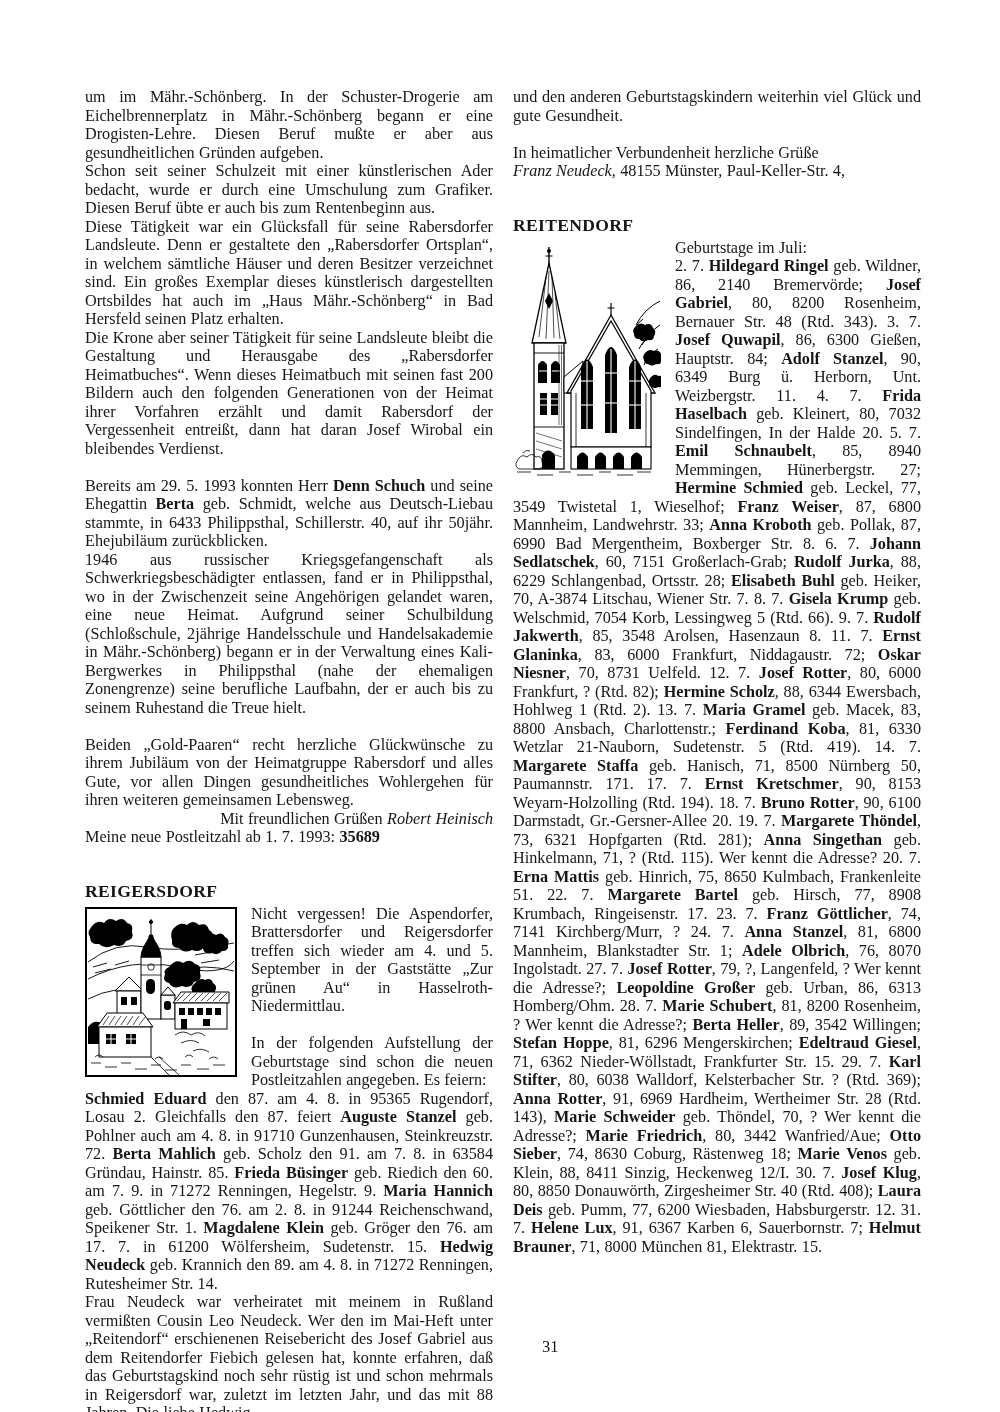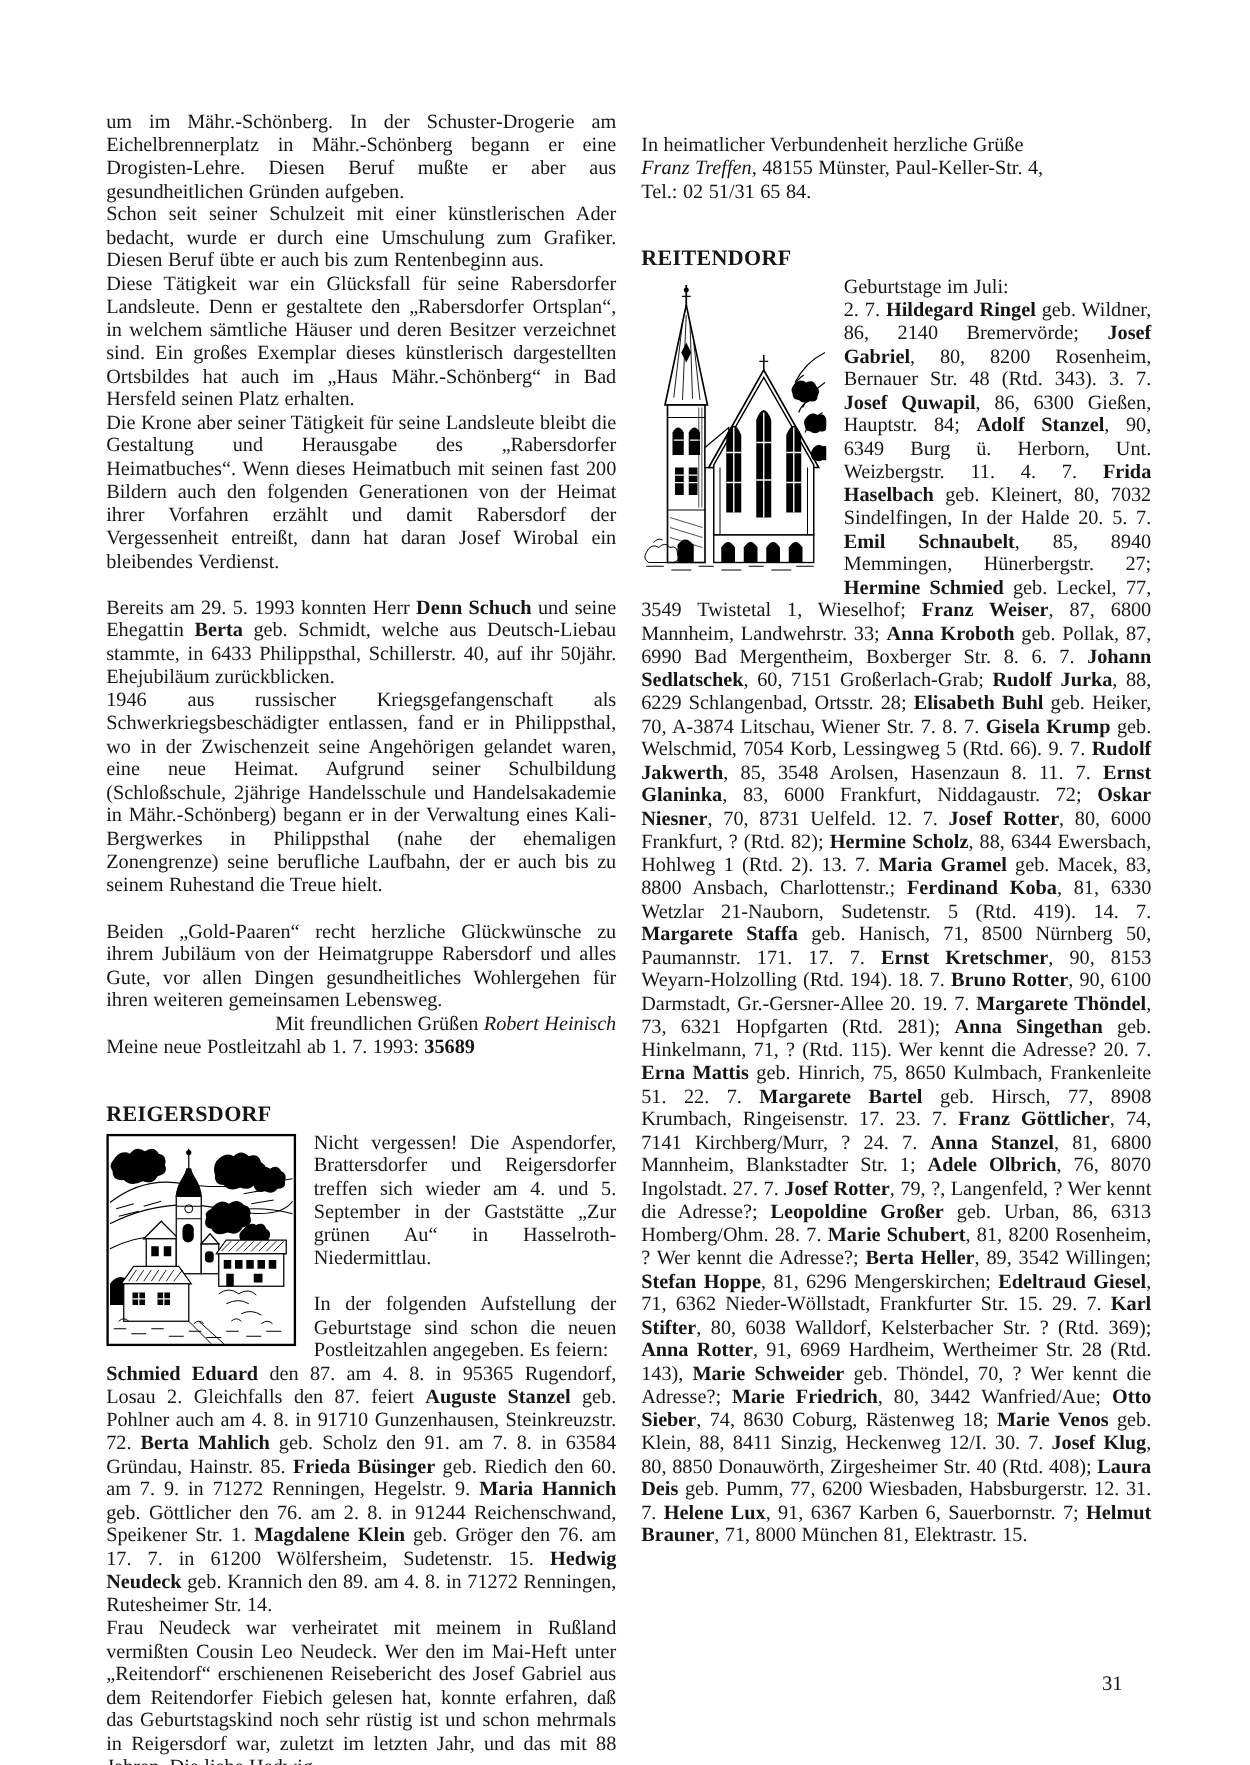--- a/index.html
+++ b/index.html
@@ -20,22 +20,22 @@
   .gap { height:18.5px; }
   .gap-lg { height:34px; }
   .align-right { text-align:right; }
   .section-heading {
     margin:0 0 4px 0; font-size:17.6px; line-height:20px;
     font-weight:bold; text-align:left; letter-spacing:0.3px;
   }
   .section-body::after { content:""; display:block; clear:both; }
   .illustration { float:left; margin:2px 14px 4px 0; }
   .page-number {
-    position:absolute; left:490px; top:1337px; width:408px;
-    text-align:right; font-size:16.5px;
+    position:absolute; left:542px; top:1337px; width:408px;
+    font-size:16.5px;
   }
 </style>
 </head>
 <body>
 
 <div class="page">
 
   <div class="col col-left">
     <p class="para">um im Mähr.-Schönberg. In der Schuster-Drogerie am Eichelbrennerplatz in Mähr.-Schönberg begann er eine Drogisten-Lehre. Diesen Beruf mußte er aber aus gesundheitlichen Gründen aufgeben.</p>
     <p class="para">Schon seit seiner Schulzeit mit einer künstlerischen Ader bedacht, wurde er durch eine Umschulung zum Grafiker. Diesen Beruf übte er auch bis zum Rentenbeginn aus.</p>
@@ -130,24 +130,24 @@
       </svg>
       <p class="para">Nicht vergessen! Die Aspendorfer, Brattersdorfer und Reigersdorfer treffen sich wieder am 4. und 5. September in der Gaststätte „Zur grünen Au“ in Hasselroth-Niedermittlau.</p>
       <div class="gap"></div>
       <p class="para">In der folgenden Aufstellung der Geburtstage sind schon die neuen Postleitzahlen angegeben. Es feiern:</p>
       <p class="para"><span class="b">Schmied Eduard</span> den 87. am 4. 8. in 95365 Rugendorf, Losau 2. Gleichfalls den 87. feiert <span class="b">Auguste Stanzel</span> geb. Pohlner auch am 4. 8. in 91710 Gunzenhausen, Steinkreuzstr. 72. <span class="b">Berta Mahlich</span> geb. Scholz den 91. am 7. 8. in 63584 Gründau, Hainstr. 85. <span class="b">Frieda Büsinger</span> geb. Riedich den 60. am 7. 9. in 71272 Renningen, Hegelstr. 9. <span class="b">Maria Hannich</span> geb. Göttlicher den 76. am 2. 8. in 91244 Reichenschwand, Speikener Str. 1. <span class="b">Magdalene Klein</span> geb. Gröger den 76. am 17. 7. in 61200 Wölfersheim, Sudetenstr. 15. <span class="b">Hedwig Neudeck</span> geb. Krannich den 89. am 4. 8. in 71272 Renningen, Rutesheimer Str. 14.</p>
       <p class="para">Frau Neudeck war verheiratet mit meinem in Rußland vermißten Cousin Leo Neudeck. Wer den im Mai-Heft unter „Reitendorf“ erschienenen Reisebericht des Josef Gabriel aus dem Reitendorfer Fiebich gelesen hat, konnte erfahren, daß das Geburtstagskind noch sehr rüstig ist und schon mehrmals in Reigersdorf war, zuletzt im letzten Jahr, und das mit 88 Jahren. Die liebe Hedwig</p>
     </div>
   </div>
 
   <div class="col col-right">
+    <p class="para">und den anderen Geburtstagskindern weiterhin viel Glück und gute Gesundheit.</p>
     <div class="gap"></div>
     <p class="para">In heimatlicher Verbundenheit herzliche Grüße</p>
-    <p class="para"><span class="i">Franz Treffen</span>, 48155 Münster, Paul-Keller-Str. 4,</p>
-    <p class="para">Tel.: 02 51/31 65 84.</p>
+    <p class="para"><span class="i">Franz Neudeck</span>, 48155 Münster, Paul-Keller-Str. 4,</p>
     <div class="gap-lg"></div>
 
     <h2 class="section-heading">REITENDORF</h2>
     <div class="section-body">
       <svg class="illustration" width="148" height="237" viewBox="0 0 148 237" aria-hidden="true">
         <g stroke="#000" fill="none">
           <line x1="36" y1="6" x2="36" y2="24" stroke-width="1.4"></line>
           <line x1="32.5" y1="15" x2="39.5" y2="15" stroke-width="1"></line>
         </g>
         <circle cx="36" cy="10" r="2" fill="#000"></circle>

